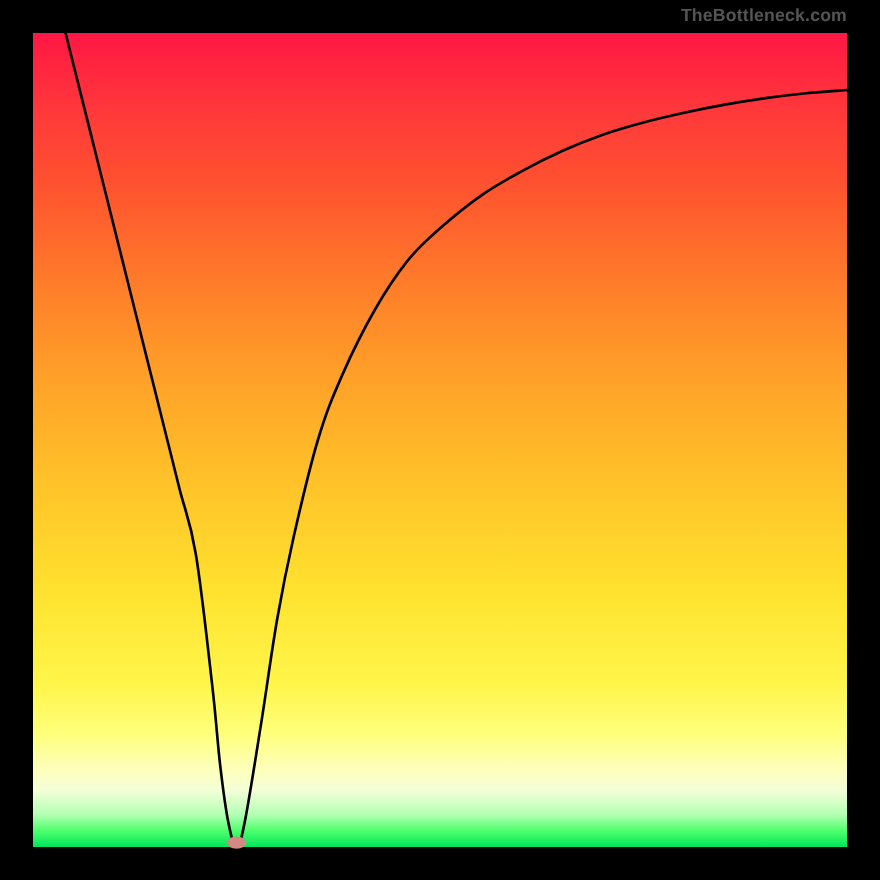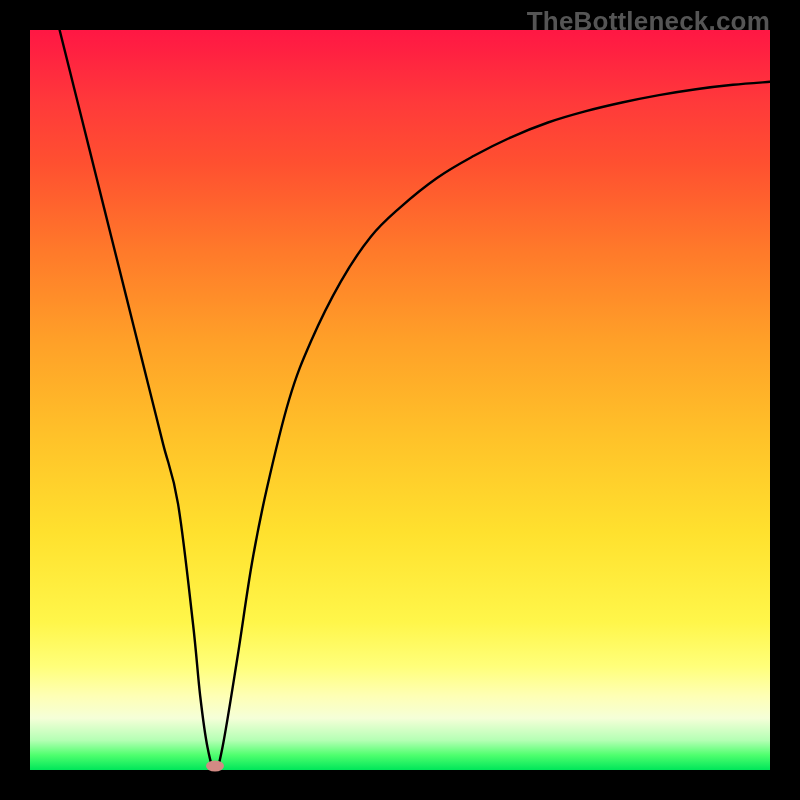--- a/index.html
+++ b/index.html
@@ -29,21 +29,21 @@
       #f5ffd8 93%,
       #b4ffb4 96%,
       #4eff6e 98%,
       #00e65a 100%);
   }
   .watermark {
     position: absolute;
     top: 6px;
     right: 30px;
     font-family: Arial, Helvetica, sans-serif;
-    font-size: 26px;
+    font-size: 16px;
     font-weight: 600;
     color: #555;
     letter-spacing: 0.2px;
   }
   svg.curve {
     position: absolute;
     inset: 0;
   }
   .marker {
     position: absolute;

